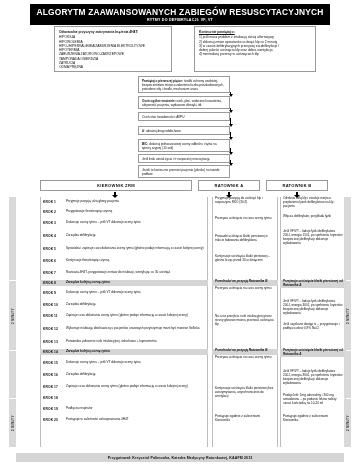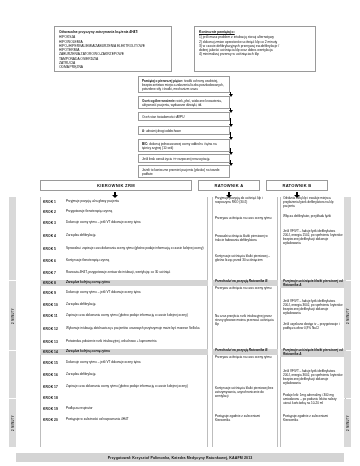--- a/index.html
+++ b/index.html
@@ -103,20 +103,24 @@
     position: absolute; left: 16px; bottom: 4px; width: 328px; height: 9px;
     background: #d4d4d4; display: flex; align-items: center; justify-content: center;
   }
   .footer span { font-size: 3.6px; font-weight: bold; color: #111; letter-spacing: .1px; }
 </style>
 </head>
 <body>
 
 <div class="page">
 
+  <div class="banner">
+    <div class="banner-title">ALGORYTM ZAAWANSOWANYCH ZABIEGÓW RESUSCYTACYJNYCH</div>
+    <div class="banner-sub">RYTMY DO DEFIBRYLACJI: VF, VT</div>
+  </div>
 
   <div class="infobox infobox-left">
     <div class="ib-head">Odwracalne przyczyny zatrzymania krążenia 4H4T:</div>
     <div id="causes-list">
         <div class="ib-line">HIPOKSJA</div>
         <div class="ib-line">HIPOWOLEMIA</div>
         <div class="ib-line">HIPO-/HIPERKALIEMIA/ZABURZENIA ELEKTROLITOWE</div>
         <div class="ib-line">HIPOTERMIA</div>
         <div class="ib-line">ZABURZENIA ZATOROWO-ZAKRZEPOWE</div>
         <div class="ib-line">TAMPONADA OSIERDZIA</div>

